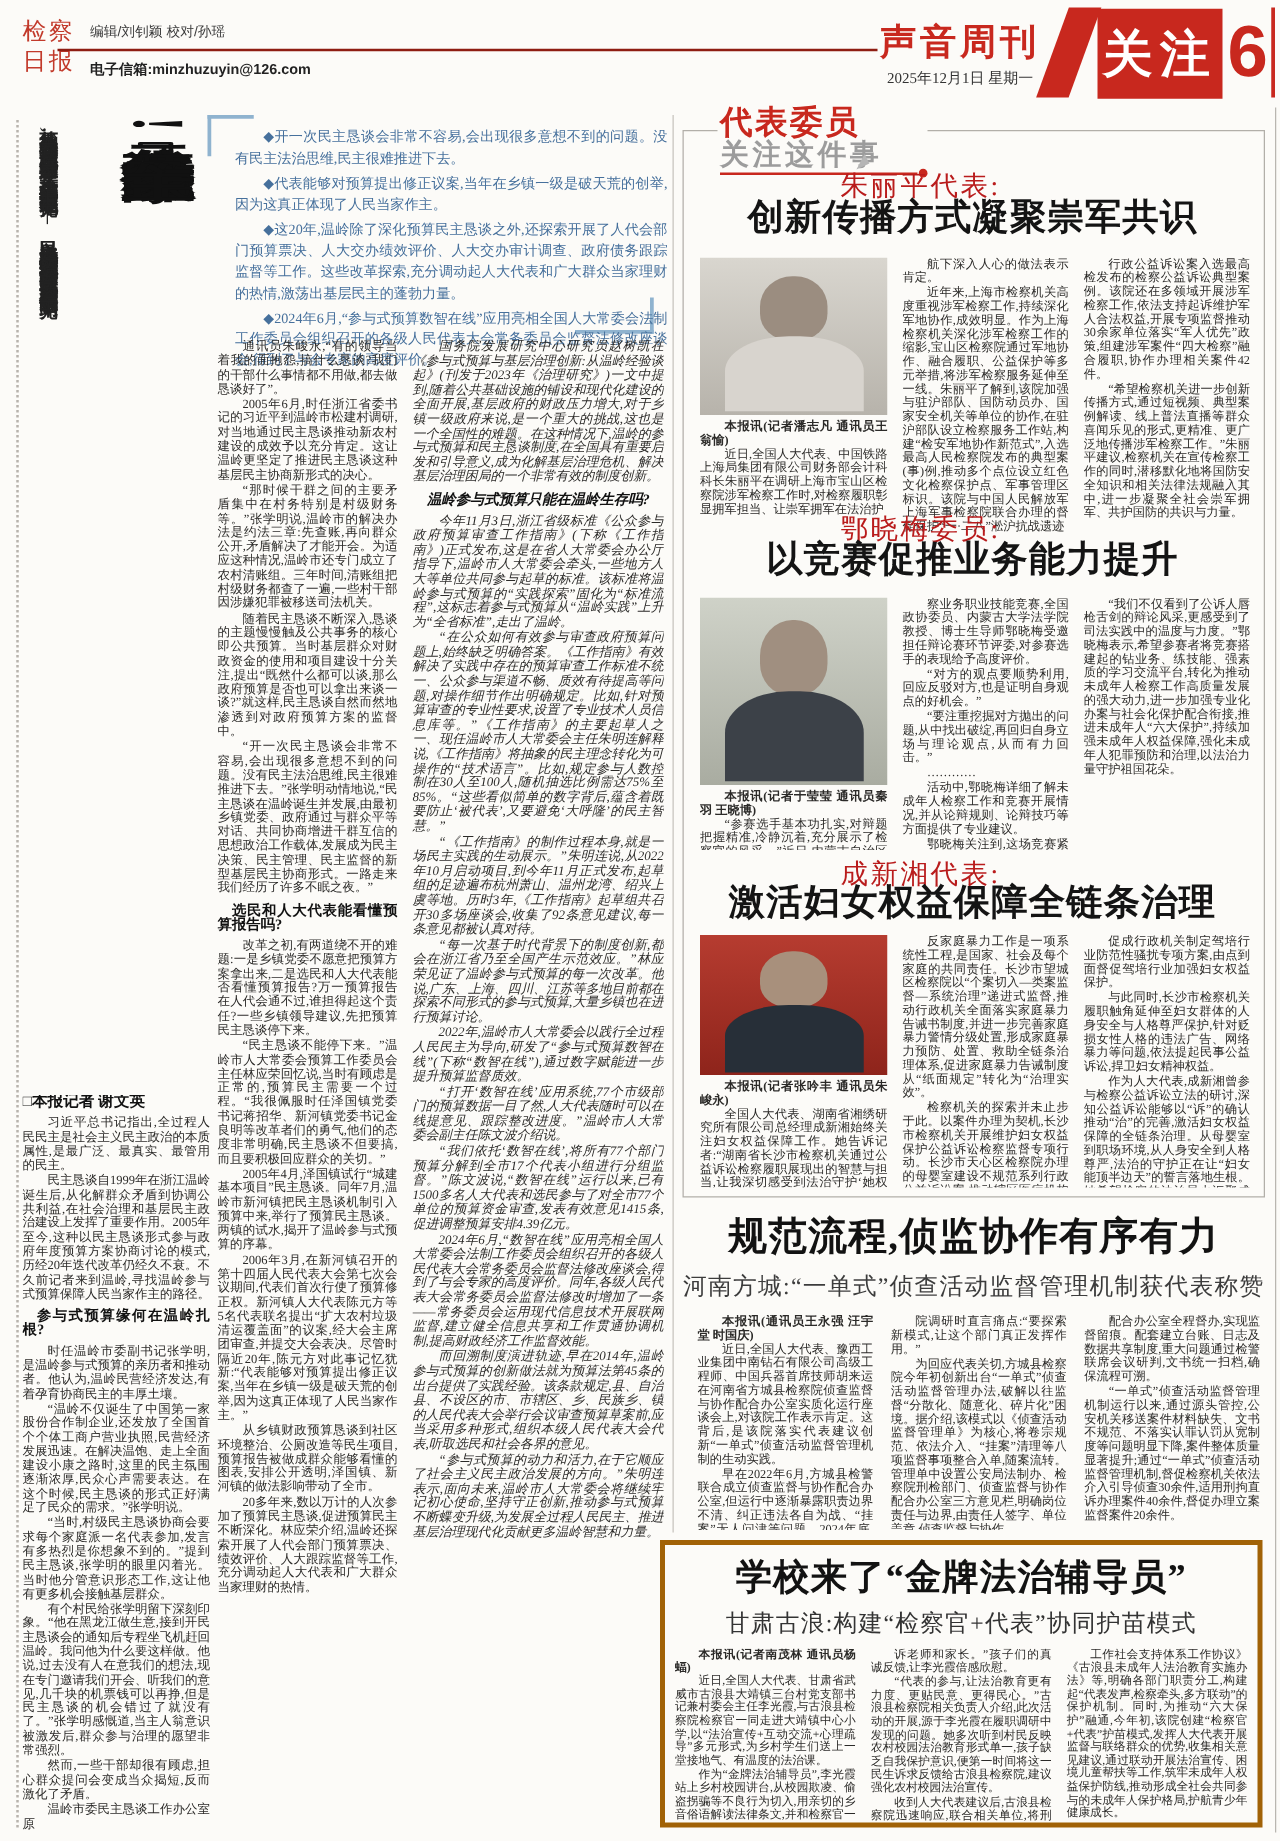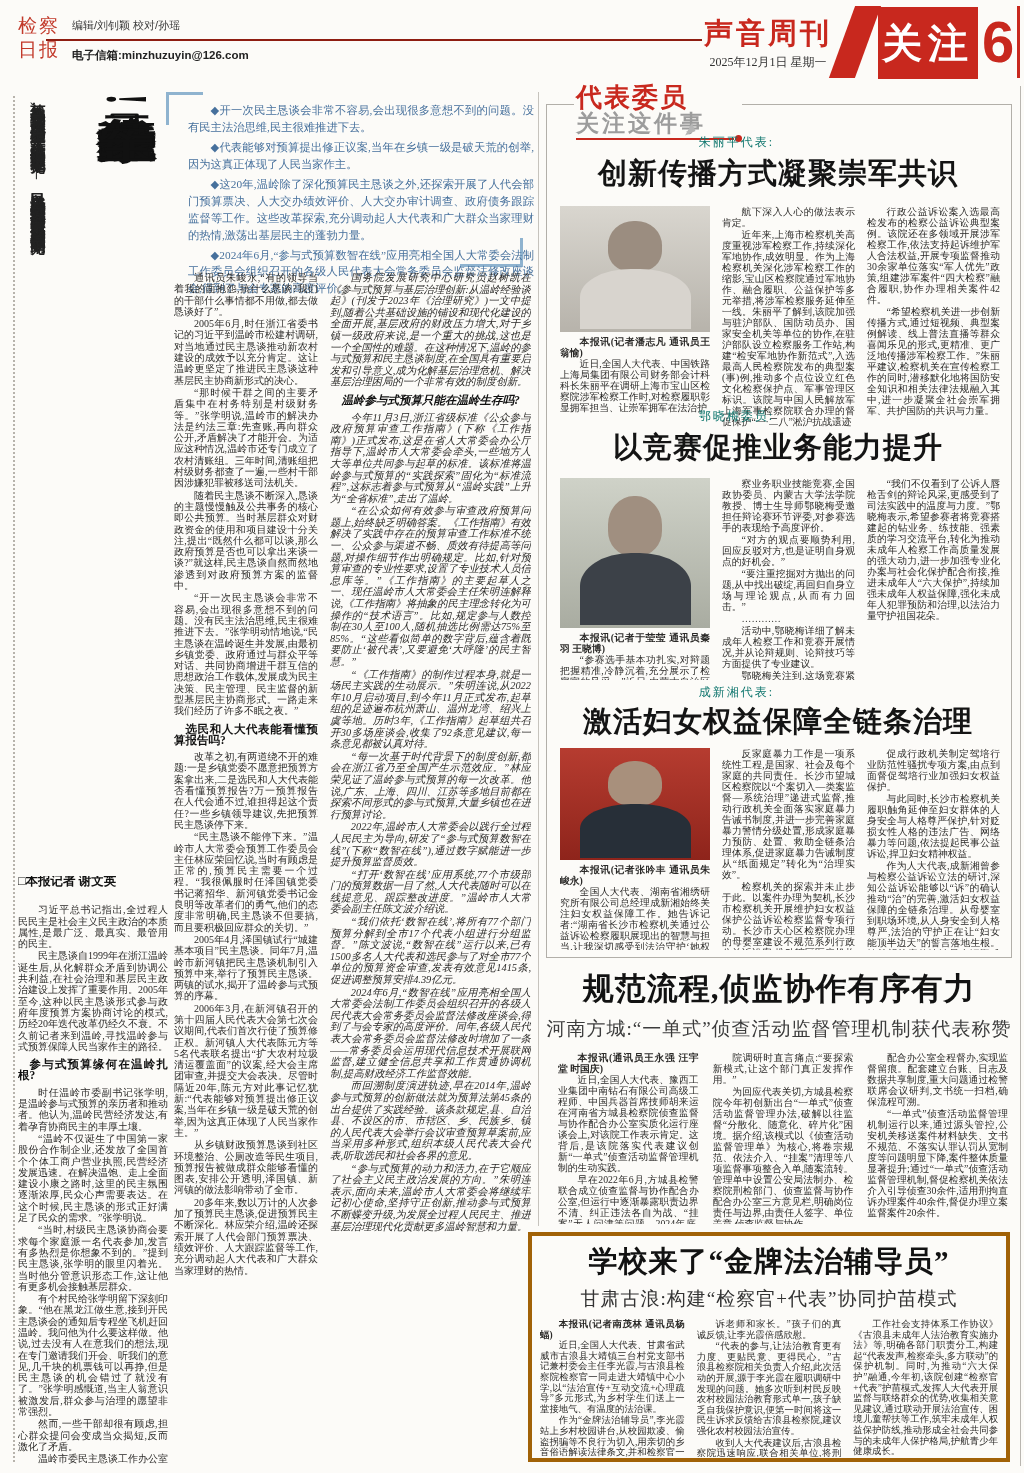--- a/index.html
+++ b/index.html
@@ -29,35 +29,35 @@
          font-size:31px;line-height:42px;font-weight:bold;color:#111;
          transform:scaleX(1.9);transform-origin:0 0;}
   .hl-box{position:absolute;left:174px;top:96px;width:346px;height:164px;padding:6px 14px;
           color:#46709c;font-size:11.3px;line-height:1.5;text-align:justify;}
   .hl-box .p{margin:0 0 3px 0;text-indent:2em;}
   .hl-corner-tl{position:absolute;left:166px;top:92px;width:34px;height:30px;border-left:3px solid #8fb3cf;border-top:3px solid #8fb3cf;}
   .hl-corner-br{position:absolute;left:460px;top:238px;width:60px;height:26px;border-right:3px solid #8fb3cf;border-bottom:3px solid #8fb3cf;}
   .fcol{position:absolute;overflow:hidden;font-size:10px;line-height:11.3px;text-align:justify;}
   .fcol .p{margin:0 0 1px 0;text-indent:2em;}
   .fcol .sub{margin:7px 0 5px 0;font-size:11.5px;font-weight:bold;color:#111;text-indent:1em;}
-  .fcol .byl{margin:0 0 17px 0;font-size:12.5px;font-weight:bold;color:#111;}
+  .fcol .byl{margin:0 0 6px 0;font-size:12.5px;font-weight:bold;color:#111;}
   .col-a{left:18px;top:876px;width:150px;height:590px;}
   .col-b{left:174px;top:272px;width:144px;height:1194px;}
   .col-c{left:330px;top:272px;width:201px;height:1194px;font-size:10.4px;line-height:11.6px;font-style:italic;}
   .vrule{position:absolute;left:538px;top:92px;height:1134px;border-left:1px solid #c6c3bd;}
   
   .panel-box{position:absolute;left:546px;top:104px;width:464px;height:852px;border:1px solid #b2afa9;background:#fcfbf8;}
   .tag{position:absolute;left:574px;top:84px;background:#fcfbf8;padding:0 8px 2px 2px;font-family:"Liberation Sans",sans-serif;}
   .tag-red{font-size:26px;font-weight:bold;color:#c8281e;letter-spacing:2px;line-height:26px;}
   .tag-outline{font-size:23px;font-weight:bold;color:#9c9c9c;letter-spacing:3px;line-height:26px;}
   .tag-underline{position:relative;margin-top:2px;width:158px;border-bottom:2px solid #c8281e;}
   .tag-underline .dot{position:absolute;right:-8px;top:-3px;width:7px;height:7px;border-radius:50%;background:#c8281e;}
   .cursor-icon{position:absolute;left:112px;top:-14px;width:0;height:0;border-left:7px solid #b5b5b5;
                border-top:5px solid transparent;border-bottom:9px solid transparent;transform:rotate(28deg);}
-  .speaker{position:absolute;left:546px;width:381px;text-align:center;font-size:12px;color:#0f766e;letter-spacing:2px;}
+  .speaker{position:absolute;left:546px;width:381px;text-align:center;font-size:22px;color:#b91c1c;letter-spacing:2px;}
   .art-title{position:absolute;left:546px;width:464px;text-align:center;font-size:29px;font-weight:bold;color:#141414;letter-spacing:1px;}
   .art-body{position:absolute;left:560px;width:440px;display:flex;gap:12px;}
   .art-col{flex:1;overflow:hidden;font-size:9.8px;line-height:11px;text-align:justify;}
   .art-col .p{margin:0 0 1px 0;text-indent:2em;}
   .art-col .byl{margin:0;font-weight:bold;text-indent:2em;}
   .art-col.first{flex:0 0 150px;}
   .photo{width:150px;margin-bottom:4px;position:relative;overflow:hidden;}
   .photo::before{content:"";position:absolute;width:36%;height:40%;left:32%;top:12%;
                  background:var(--skin,#8d8178);border-radius:48% 48% 42% 42%;}
   .photo::after{content:"";position:absolute;width:74%;height:48%;left:13%;top:50%;

